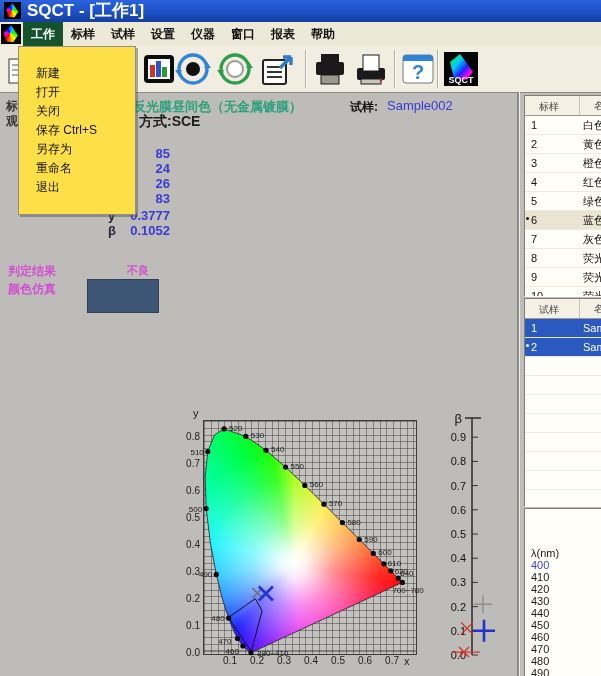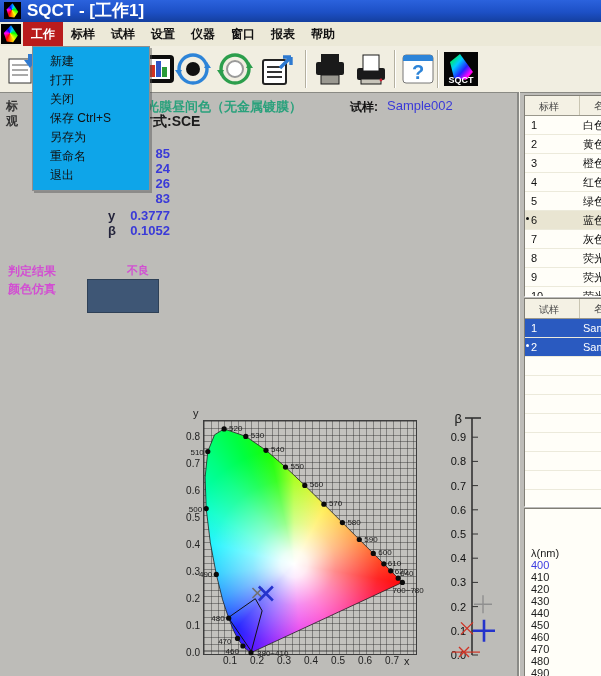--- a/index.html
+++ b/index.html
@@ -12,28 +12,28 @@
     color:#fff;font-weight:bold;font-size:17px;line-height:22px;}
   .titlebar .ttext{position:absolute;left:27px;top:0;white-space:nowrap;}
   .mini-logo{position:absolute;background:#000;overflow:hidden;}
   .mini-logo i{position:absolute;inset:1px;display:block;
     background:conic-gradient(from 210deg at 45% 45%,#f00,#f0f,#00f,#0cf,#0f0,#ff0,#f00);
     clip-path:polygon(50% 2%,88% 58%,62% 96%,26% 92%,10% 44%);}
   
   .menubar{left:0;top:22px;width:601px;height:24px;background:#ece9d8;border-bottom:1px solid #d8d4c4;}
   .menubar .items{position:absolute;left:23px;top:0;display:flex;height:24px;}
   .menu-item{padding:0 8px;font-size:12px;font-weight:bold;color:#111;line-height:24px;white-space:nowrap;}
-  .menu-item.active{background:#b91c1c;color:#fff;}
+  .menu-item.active{background:#14532d;color:#fff;}
   
   .toolbar{left:0;top:46px;width:601px;height:46px;background:#f1eee1;border-bottom:1px solid #8a8a84;}
   .tbtn{position:absolute;top:4px;width:38px;height:38px;}
   .tsep{position:absolute;top:4px;width:1px;height:38px;background:#b4b0a0;border-right:1px solid #fff;}
   
-  .dropdown{left:32px;top:46px;width:116px;background:#0ea5e9;border:1px solid #8f8f8f;
-    box-shadow:2px 2px 0 rgba(80,80,80,.45);z-index:60;padding:5px 0;}
+  .dropdown{left:18px;top:46px;width:116px;background:#fde047;border:1px solid #8f8f8f;
+    box-shadow:2px 2px 0 rgba(80,80,80,.45);z-index:60;padding:17px 0;}
   .dd-item{height:19px;line-height:19px;font-size:12px;color:#111;padding-left:17px;white-space:nowrap;}
   .dd-item.hl{background:#2b5cc6;color:#fff;}
   
   .green-title{color:#2aa17c;font-size:13px;font-weight:bold;white-space:nowrap;}
   .blue{color:#3a3ad8;}
   .magenta{color:#d24fd2;}
   .frag{position:absolute;width:28px;text-align:right;font-size:13px;font-weight:bold;color:#3a3ad8;}
   .vrow-label{position:absolute;font-size:13px;font-weight:bold;color:#23233a;}
   .vrow-value{position:absolute;width:48px;text-align:right;font-size:13px;font-weight:bold;color:#3a3ad8;}
   .swatch{border:1px solid #2e4056;}

